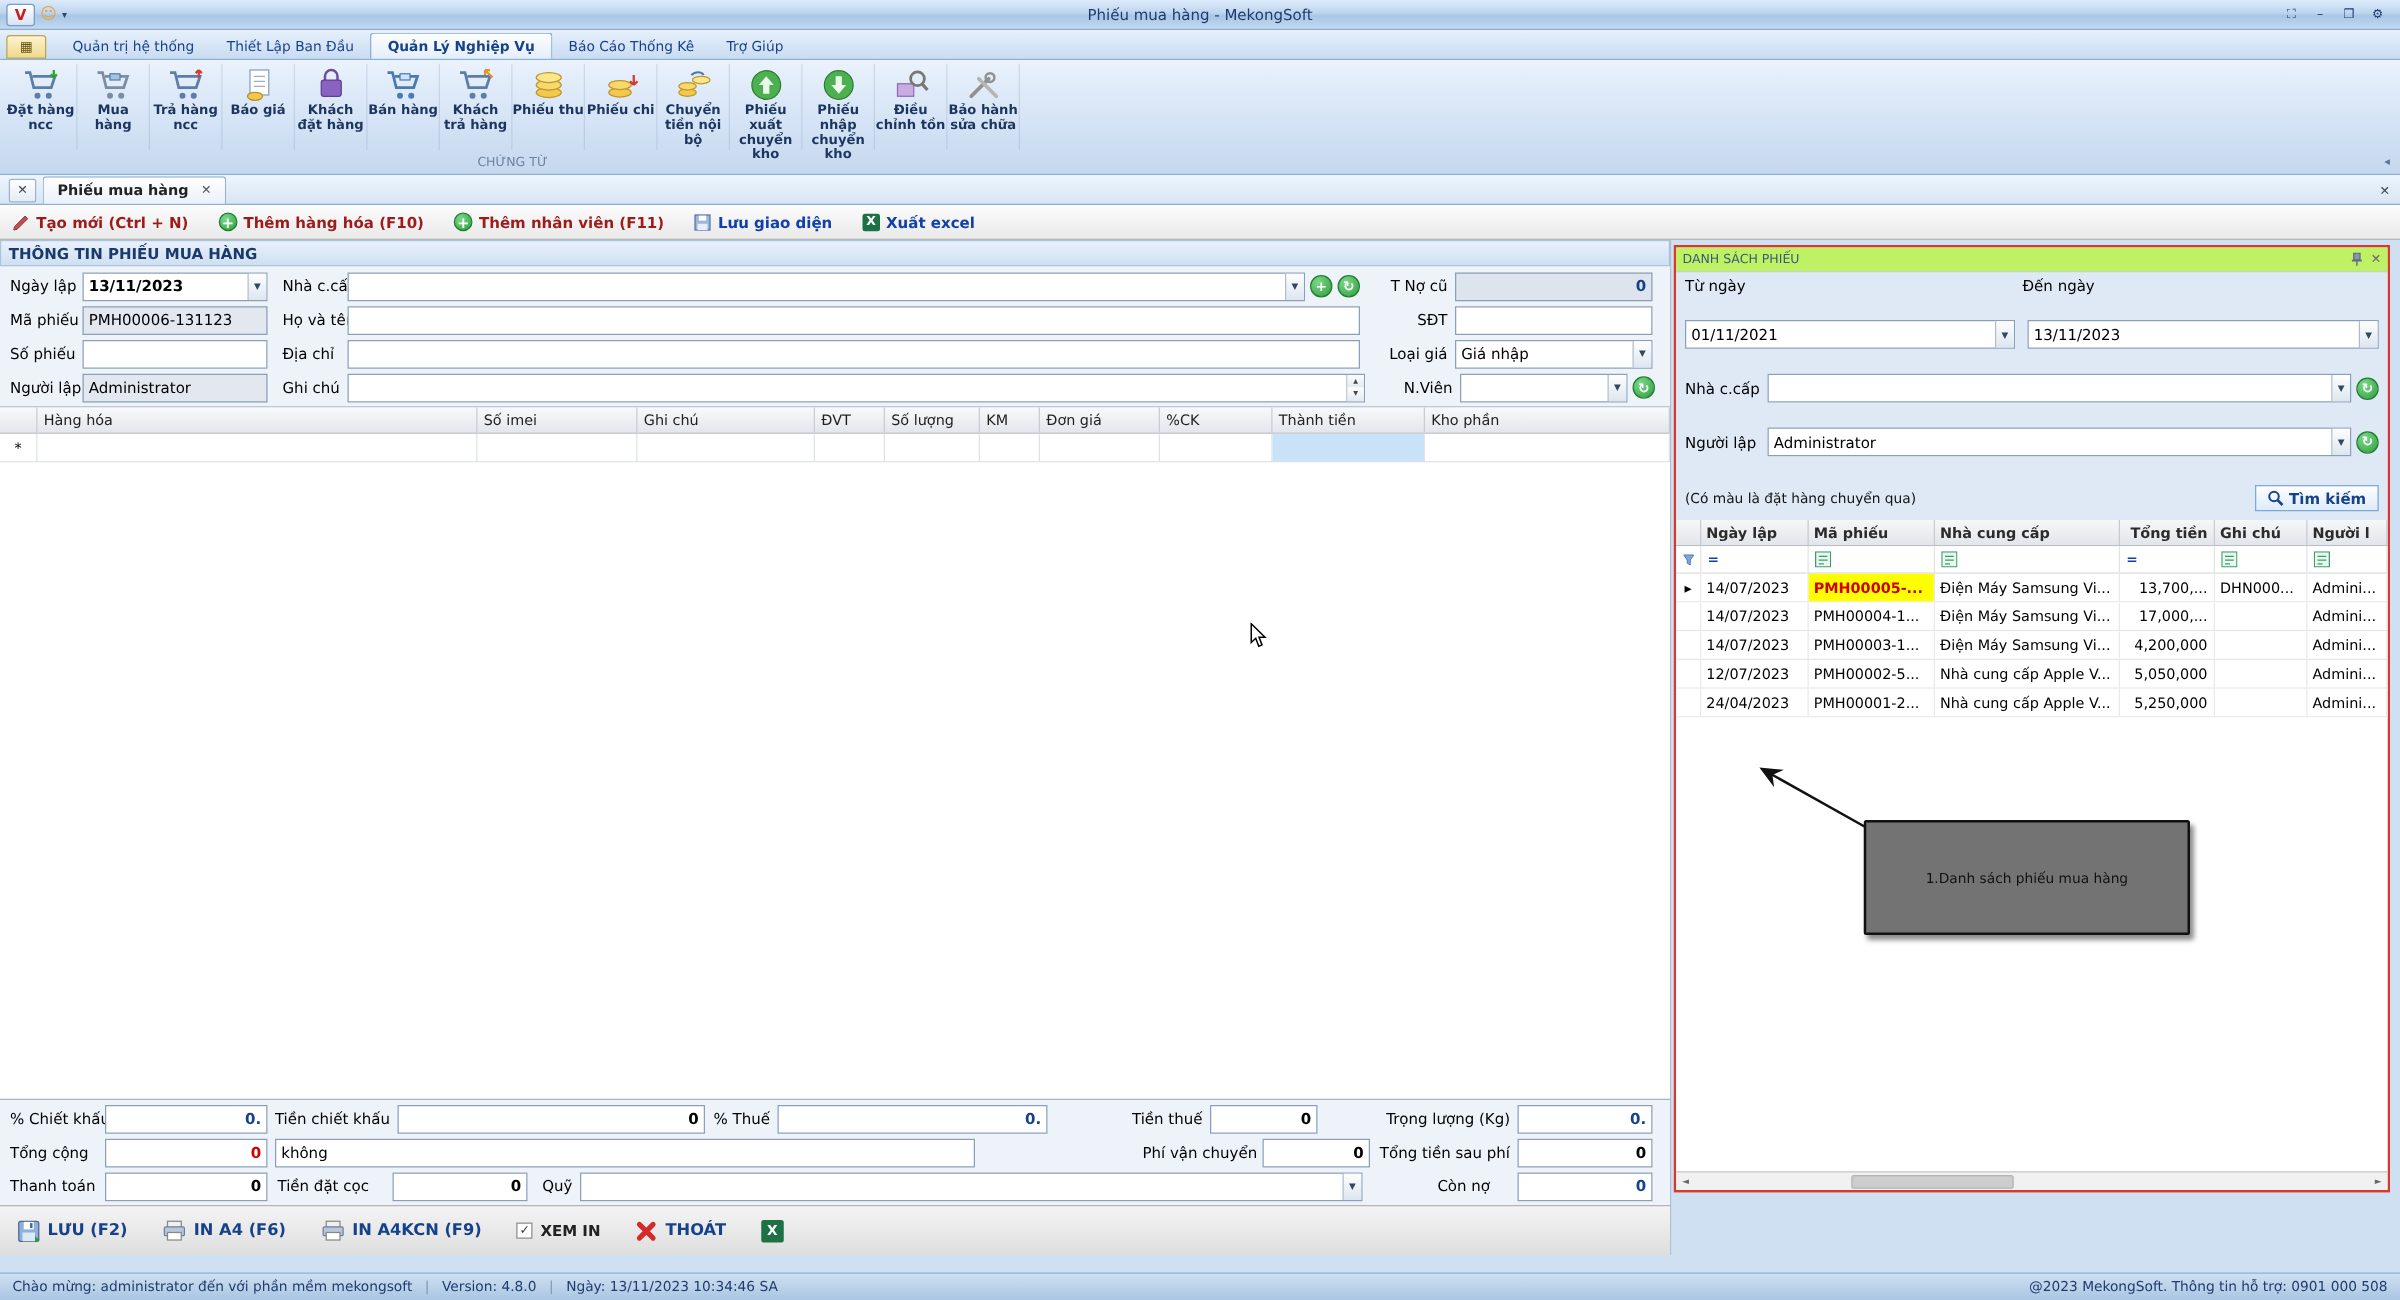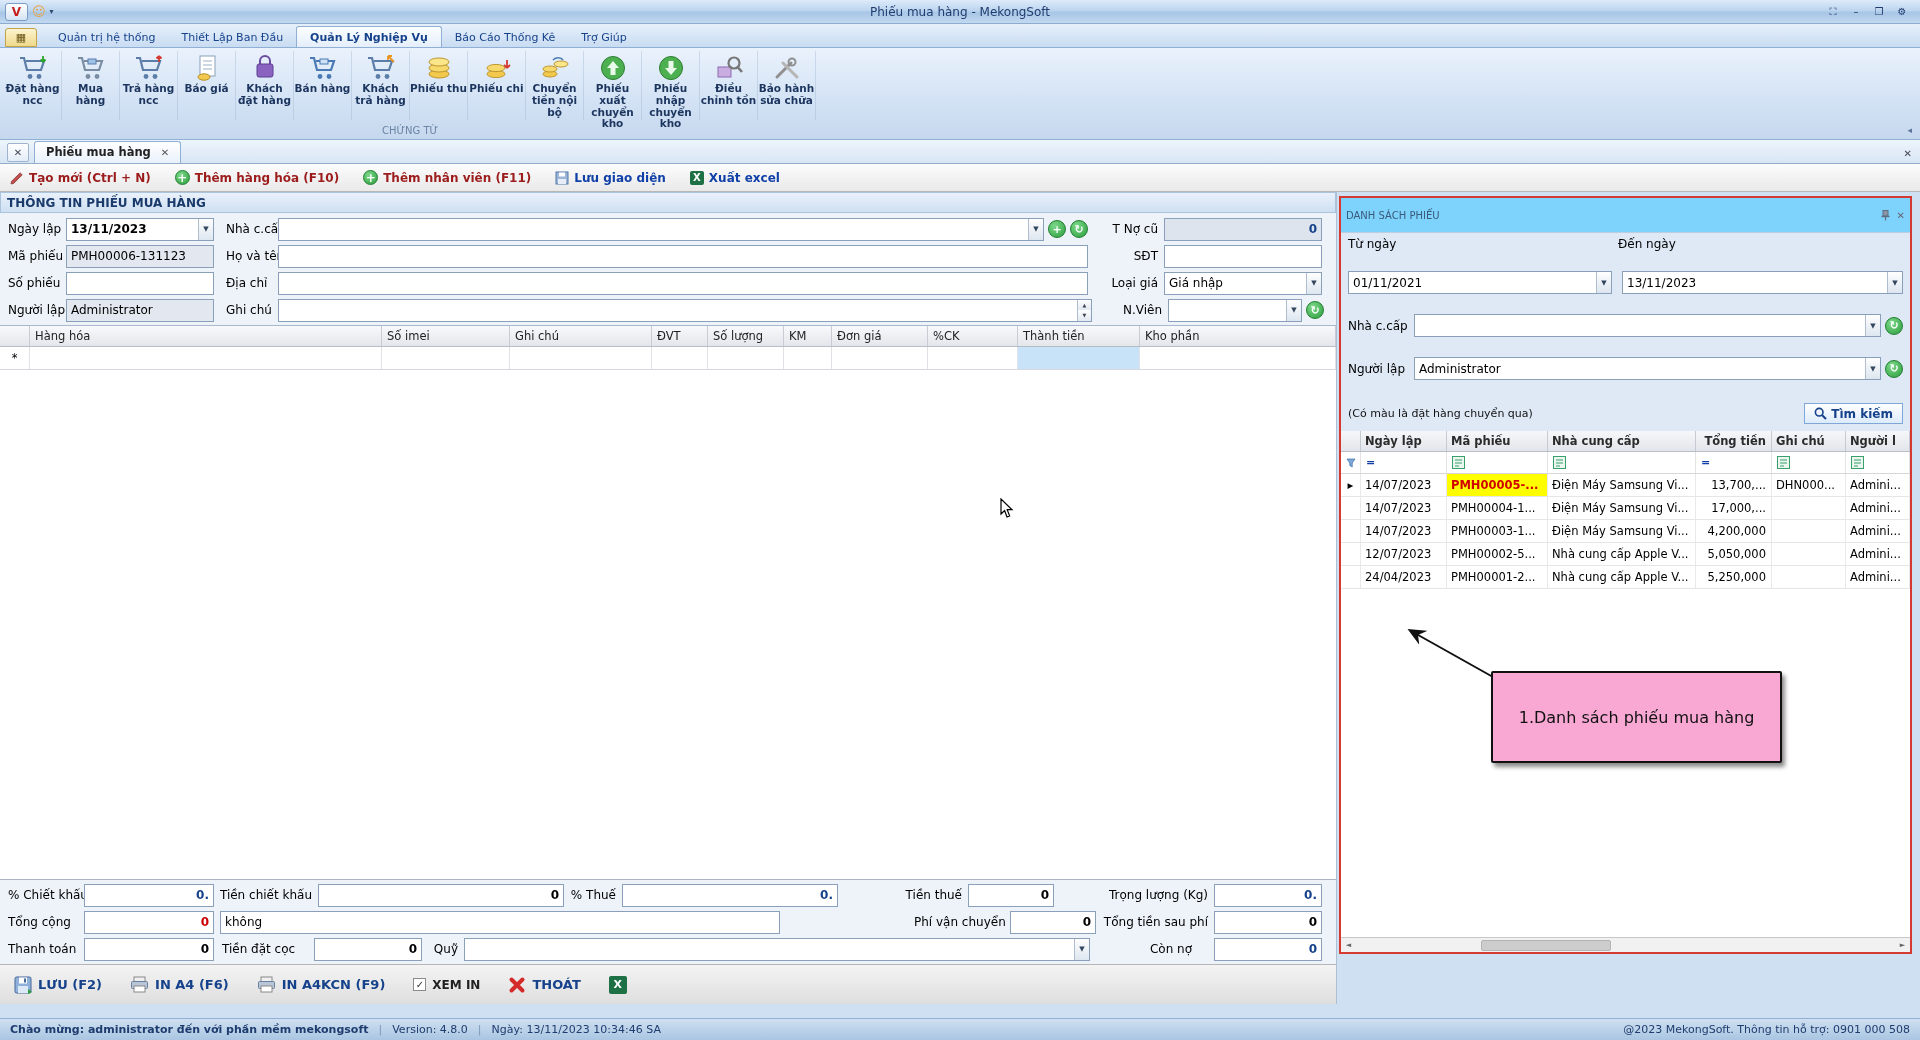--- a/index.html
+++ b/index.html
@@ -101,21 +101,21 @@
 
 .bottombar{height:40px;background:linear-gradient(#f4f4f4,#dedede);border-top:1px solid #b5b5b5;display:flex;align-items:center;gap:28px;padding-left:14px;flex:none}
 .bbtn{display:flex;align-items:center;gap:6px;color:#15428b;font-weight:bold;font-size:13px;white-space:nowrap}
 .bbtn.dark{color:#222;font-size:12px}
 .cb{width:13px;height:13px;border:1px solid #8a8a8a;background:#fff;display:flex;align-items:center;justify-content:center;font-size:10px;color:#333;line-height:1}
 .xlbtn{width:18px;height:18px;background:#1e7145;color:#fff;font-weight:bold;font-size:11px;display:flex;align-items:center;justify-content:center;border-radius:2px}
 
 
 .right-wrap{flex:1;padding:4px 8px 0 2px}
 .side-panel{width:573px;height:758px;border:2px solid #d43a32;background:#fff;display:flex;flex-direction:column;position:relative}
-.sp-header{height:35px;background:#7dd3fc;border-bottom:1px solid #bccfe2;display:flex;align-items:center;padding:0 5px;flex:none}
+.sp-header{height:20px;background:#bef264;border-bottom:1px solid #bccfe2;display:flex;align-items:center;padding:0 5px;flex:none}
 .sp-title{font-size:10px;color:#3a5a7a}
 .sp-icons{margin-left:auto;display:flex;gap:7px;align-items:center;color:#667;font-size:10px}
 .sp-filter{background:#dfe9f6;padding:4px 7px 7px;flex:none;display:flex;flex-direction:column;gap:20px}
 .sp-lblrow{display:flex;font-size:12px}
 .sp-lblrow .half{width:270px}
 .sp-frow{display:flex;align-items:center}
 .sp-combo-half{width:264px;margin-right:10px}
 .sp-combo-flex{flex:1}
 .splabel{width:66px;font-size:12px;flex:none}
 .sp-note-row{display:flex;align-items:center;margin-top:3px}
@@ -127,31 +127,31 @@
 .sgh{border-right:1px solid #c6cad2;display:flex;align-items:center;padding-left:4px;font-size:11.5px;font-weight:bold;color:#2b2b2b;white-space:nowrap;overflow:hidden}
 .sg-frow{display:flex;height:22px;border-bottom:1px solid #d7d7d7;background:#fff}
 .sgf{border-right:1px solid #e3e3e3;display:flex;align-items:center;justify-content:flex-start;padding-left:5px;color:#1141a8;font-weight:bold;font-size:11px;gap:2px}
 .sg-row{display:flex;height:23px;border-bottom:1px solid #e6e6e6;background:#fff}
 .sgc{border-right:1px solid #e9e9e9;display:flex;align-items:center;padding-left:4px;font-size:11.5px;white-space:nowrap;overflow:hidden}
 .s0{width:20px;flex:none;justify-content:center;padding-left:0}
 .s1{width:86px;flex:none}.s2{width:101px;flex:none}.s3{width:148px;flex:none}.s4{width:76px;flex:none;justify-content:flex-end;padding-right:5px}.s5{width:74px;flex:none}.s6{flex:1}
 .hl{background:#ffff00;color:#d00000;font-weight:bold}
 
 .sp-body{flex:1;position:relative;background:#fff}
-.callout{position:absolute;left:150px;top:82px;width:291px;height:92px;background:#f9a8d4;border:2px solid #111;border-radius:2px;box-shadow:3px 4px 4px rgba(0,0,0,.45);display:flex;align-items:center;justify-content:center;font-size:16px;color:#111;text-align:center;padding:6px}
+.callout{position:absolute;left:150px;top:82px;width:261px;height:92px;background:#737373;border:2px solid #111;border-radius:2px;box-shadow:3px 4px 4px rgba(0,0,0,.45);display:flex;align-items:center;justify-content:center;font-size:11px;color:#111;text-align:center;padding:6px}
 .callout-arrow{position:absolute;left:0;top:0;width:100%;height:100%;pointer-events:none}
 
 .sp-hscroll{height:15px;background:#f1f1f1;border-top:1px solid #c8c8c8;display:flex;align-items:center;position:relative;flex:none}
 .hs-arrow{width:15px;height:14px;display:flex;align-items:center;justify-content:center;font-size:7px;color:#666}
 .hs-arrow.right{margin-left:auto}
 .hs-thumb{position:absolute;left:140px;top:2px;width:130px;height:11px;background:#cdcdcd;border:1px solid #b4b4b4;border-radius:2px}
 
 
 .statusbar{position:absolute;left:0;right:0;bottom:0;height:22px;background:linear-gradient(#cfe0f1,#a9c5e2);border-top:1px solid #8fb0d4;display:flex;align-items:center;font-size:11px;color:#1e3c6e;padding:0 10px}
-.sb-bold{font-weight:bold}
+.sb-bold{font-weight:normal}
 .sb-sep{margin:0 10px;color:#7d97b8}
 .sb-right{margin-left:auto;font-weight:normal}
 
 .cursor-svg{position:absolute;left:1000px;top:498px;z-index:50}
 </style>
 </head>
 <body>
 
 <div class="titlebar">
   <div class="tb-left">

